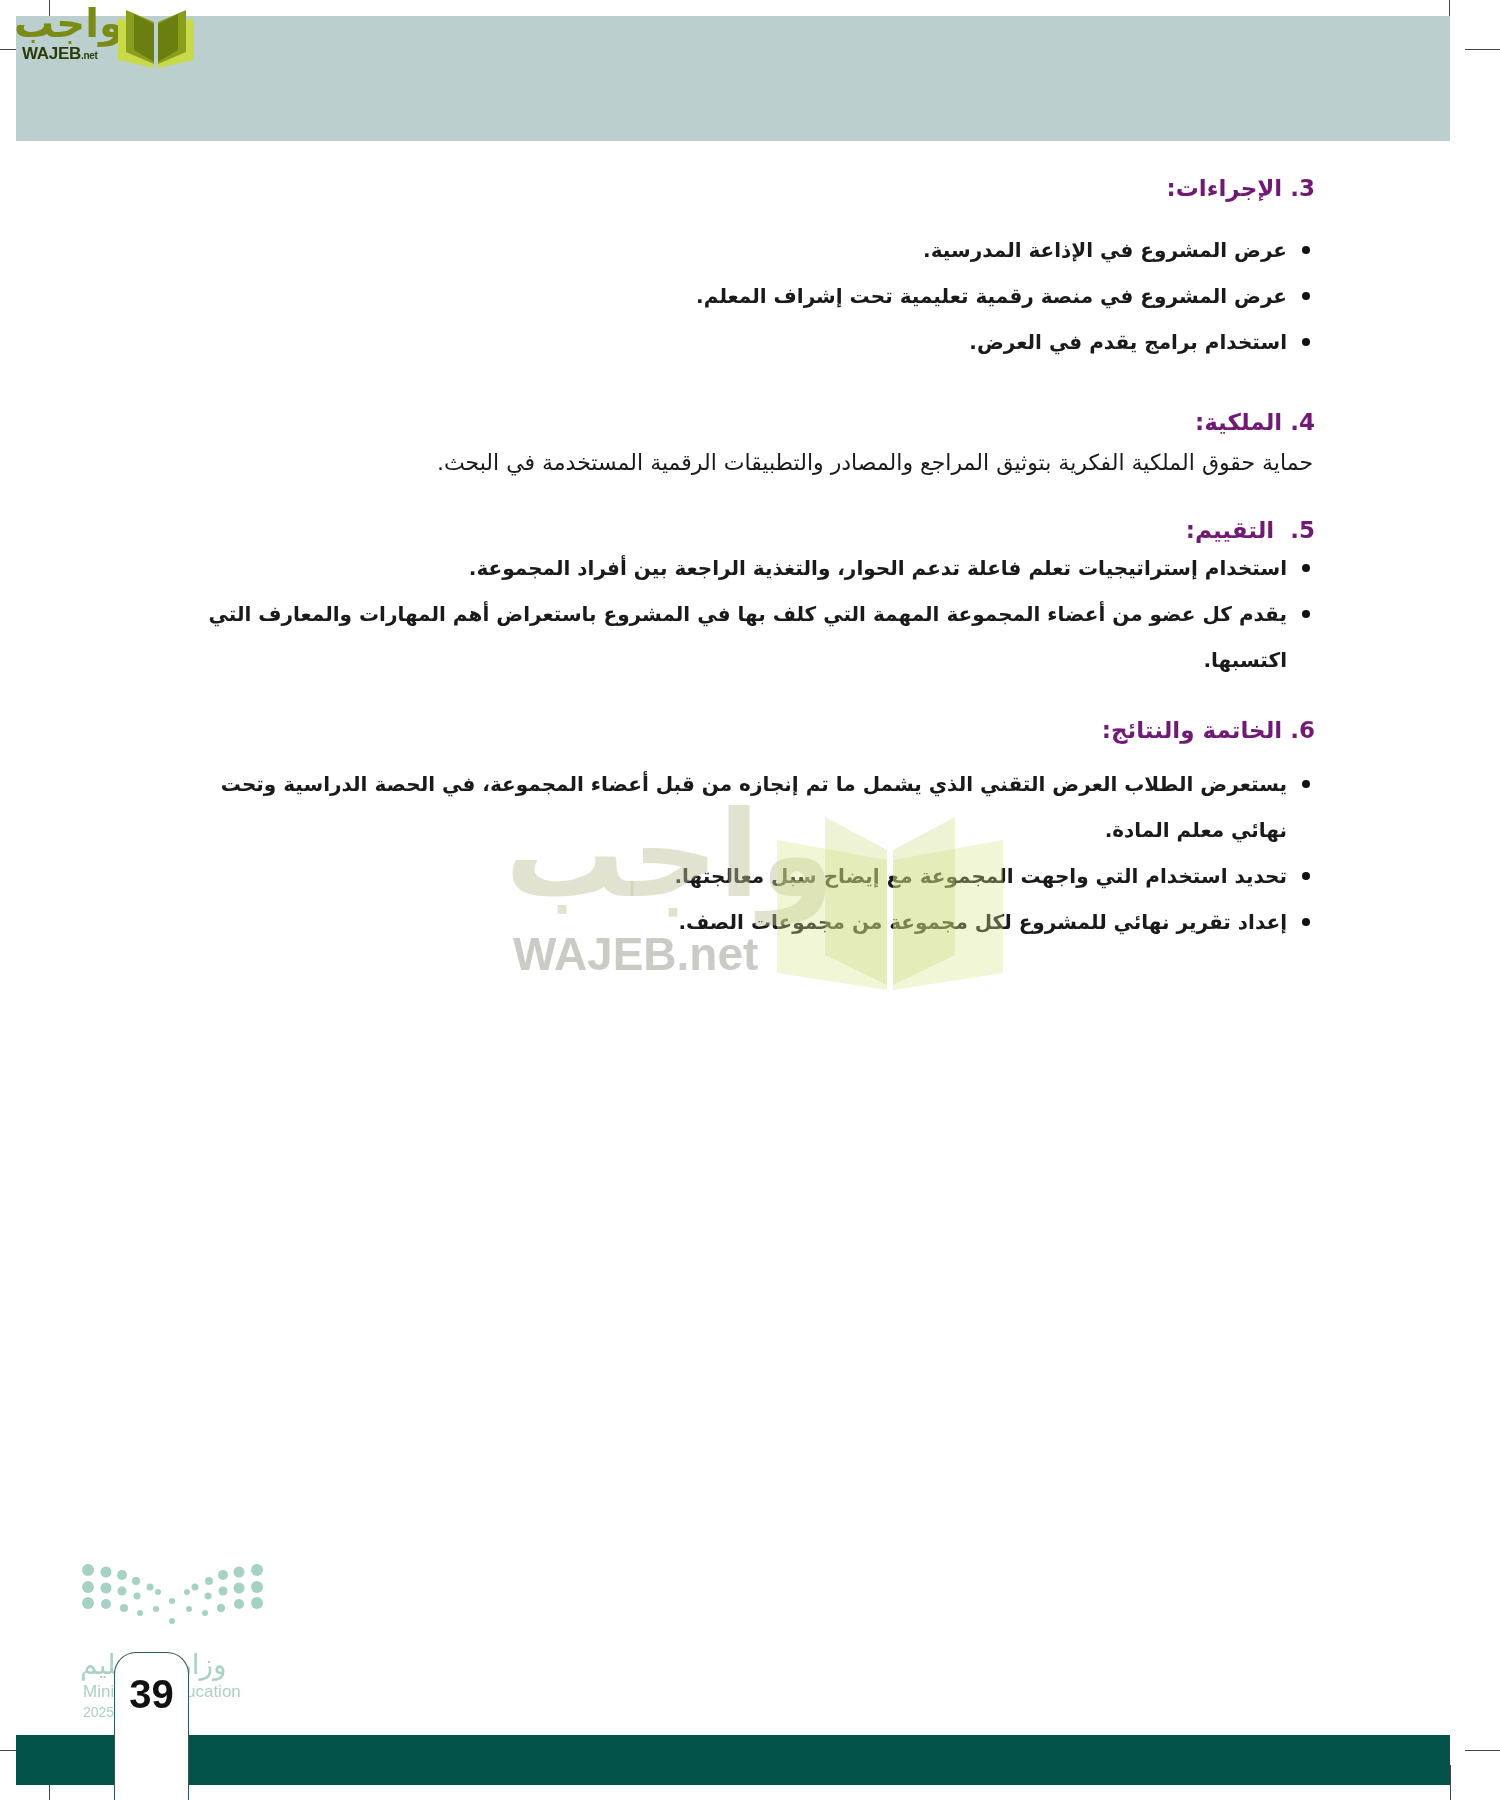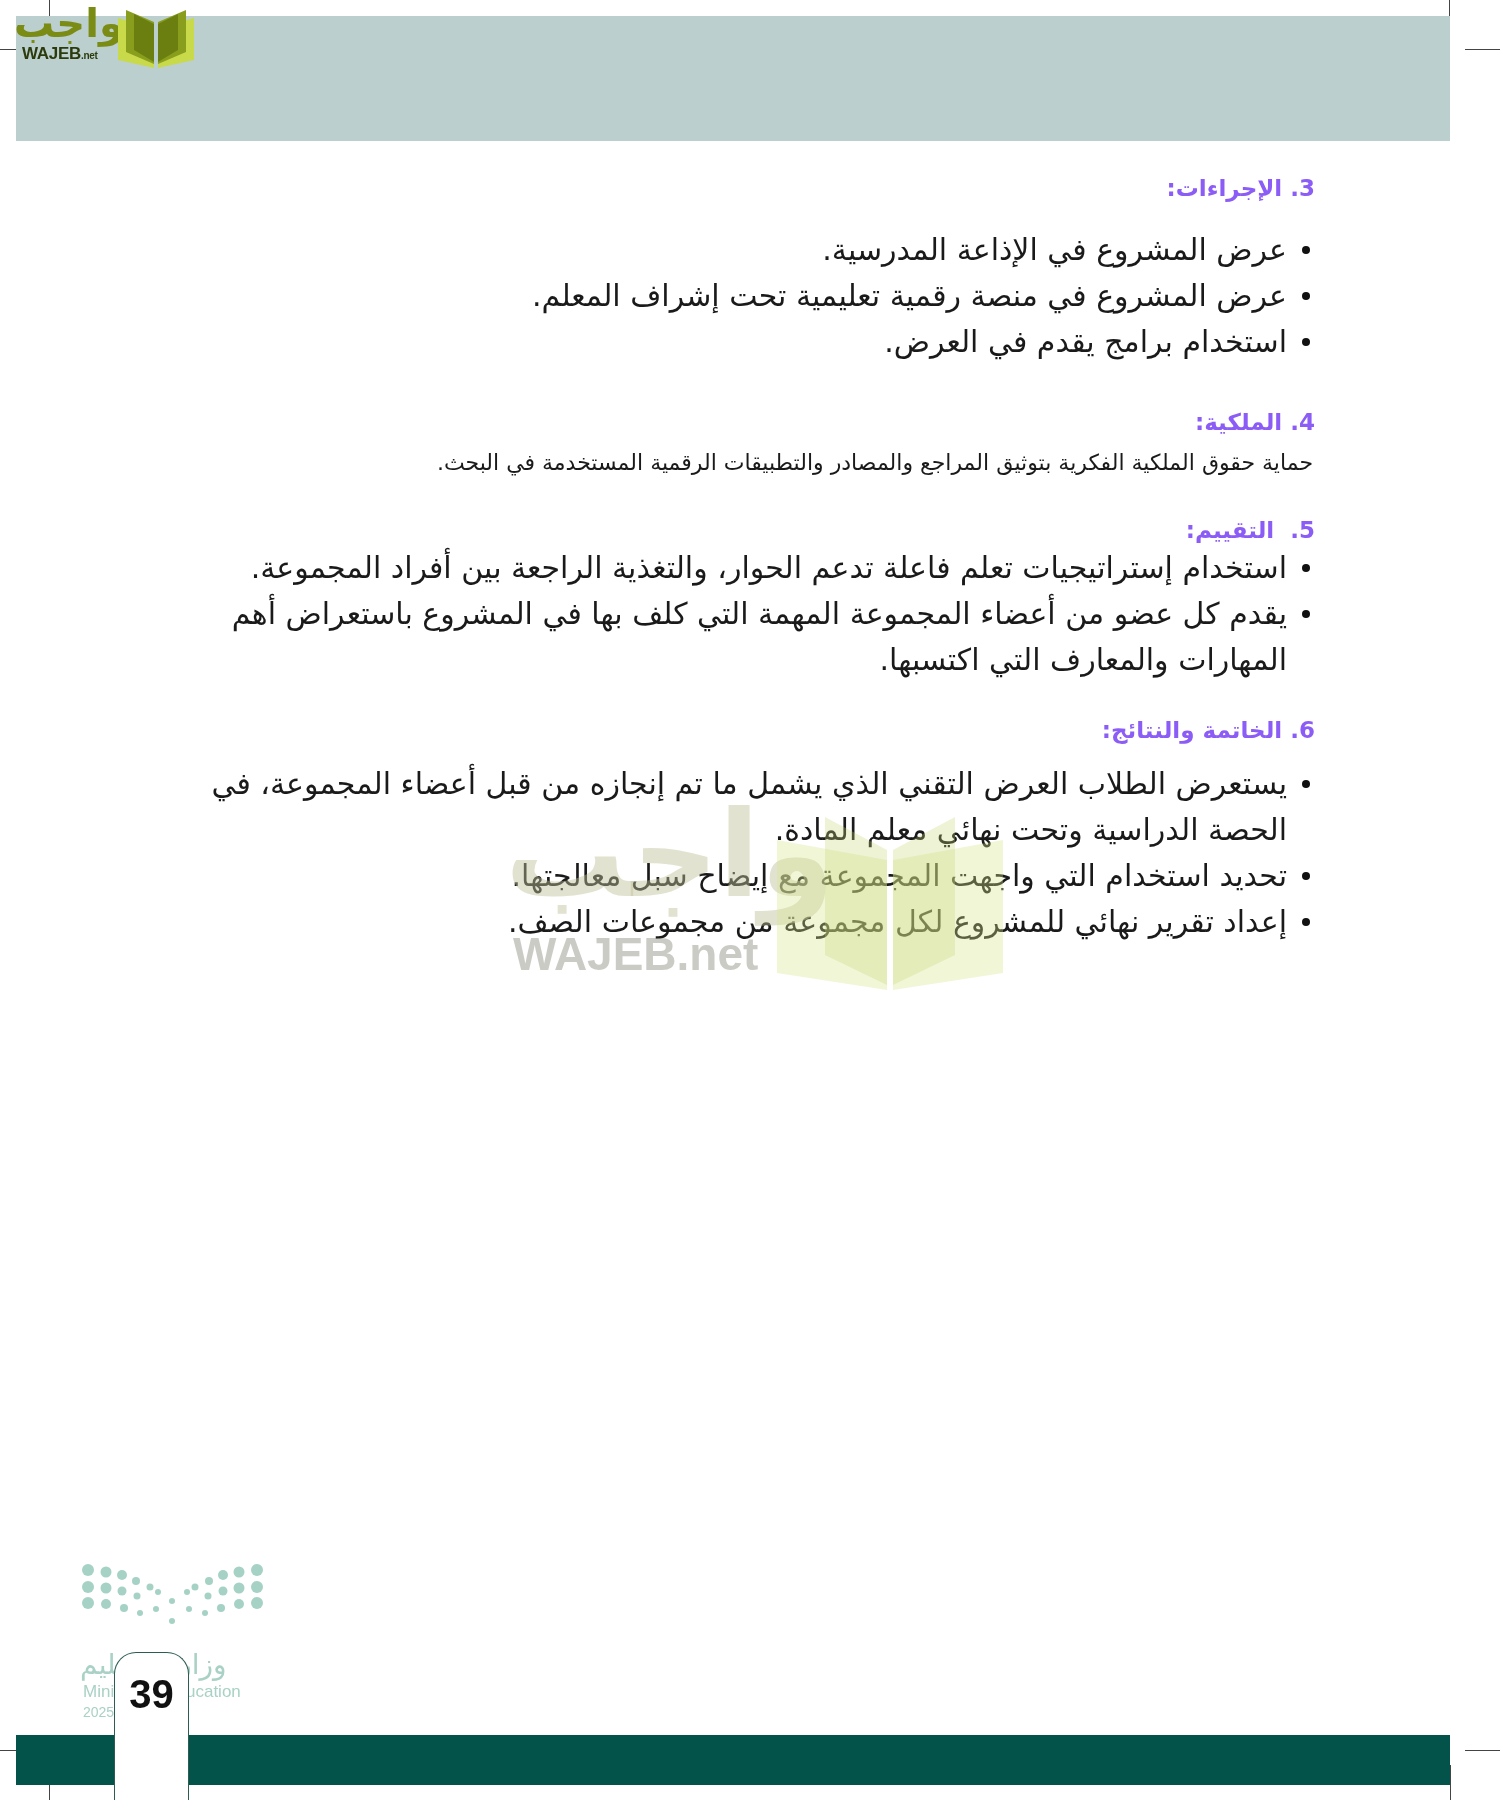--- a/index.html
+++ b/index.html
@@ -8,24 +8,24 @@
   .top-band { position:absolute; left:16px; top:16px; width:1434px; height:125px; background:#bccfcf; }
   .crop { position:absolute; background:#444; }
   .logo { position:absolute; left:10px; top:4px; width:180px; height:64px; }
   .logo .ar { position:absolute; left:4px; top:-4px; font-size:40px; font-weight:bold; color:#7a8c14; direction:rtl; }
   .logo .en { position:absolute; left:12px; top:40px; font-size:17px; font-weight:bold; color:#2c3b0c; font-family:"Liberation Sans", sans-serif; letter-spacing:-0.3px; }
   .logo .en small { font-size:10px; }
   .logo svg { position:absolute; left:106px; top:2px; }
 
   .content { position:absolute; right:185px; top:175px; width:1150px; direction:rtl; text-align:right; }
   .section { margin-bottom:0; }
-  .heading { font-size:23px; font-weight:bold; color:#8b5cf6; margin:0; }
+  .heading { font-size:23px; font-weight:bold; color:#701a75; margin:0; }
   .heading .num { unicode-bidi:isolate; }
   ul.bullets { list-style:none; margin:0; padding:0; }
-  ul.bullets li { position:relative; padding-right:28px; font-size:30px; line-height:46px; }
+  ul.bullets li { position:relative; padding-right:28px; font-size:20px; line-height:46px;font-weight:bold; }
   ul.bullets li::before { content:""; position:absolute; right:5px; top:19px; width:8px; height:8px; border-radius:50%; background:#111; }
   .para { font-size:22px; line-height:44px; margin:2px; }
 
   .watermark { position:absolute; left:505px; top:815px; width:500px; height:180px; pointer-events:none; }
   .watermark .ar { position:absolute; left:0; top:-30px; font-size:120px; font-weight:bold; color:rgba(190,190,150,0.45); direction:rtl; }
   .watermark .en { position:absolute; left:8px; top:112px; font-size:46px; font-weight:bold; color:rgba(160,160,150,0.55); font-family:"Liberation Sans", sans-serif; }
   .watermark svg { position:absolute; left:270px; top:0; }
 
   .moe-logo { position:absolute; left:80px; top:1560px; width:200px; height:160px; }
   .moe-logo .dots { position:absolute; left:0; top:0; }

